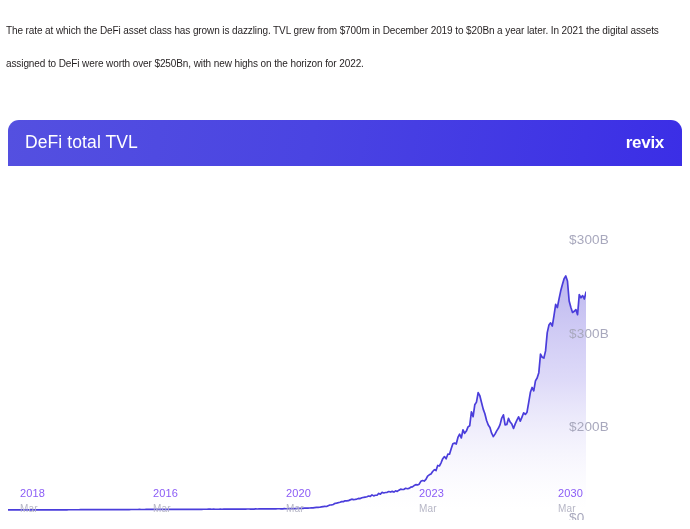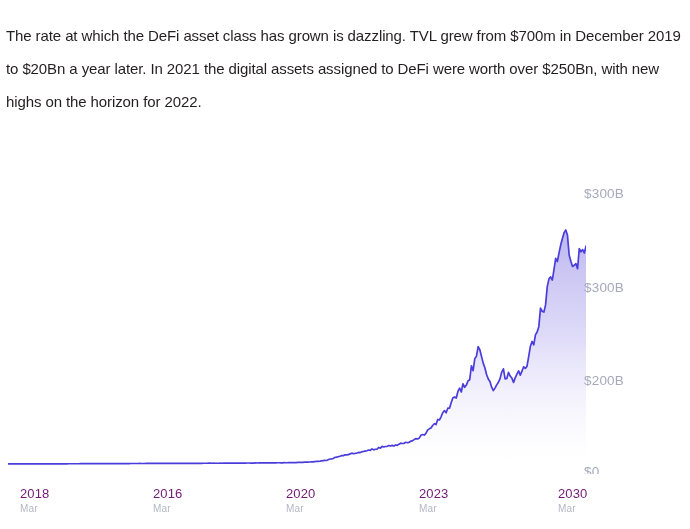--- a/index.html
+++ b/index.html
@@ -21,21 +21,21 @@
     height: 529px;
     background: #ffffff;
   }
 
   
   .intro {
     position: absolute;
     left: 6px;
     top: 4px;
     width: 678px;
-    font-size: 15px;
+    font-size: 10px;
     line-height: 33px;
     color: #231f20;
     letter-spacing: -0.1px;
     font-weight: 400;
   }
 
   
   .chart-card {
     position: absolute;
     left: 8px;
@@ -92,42 +92,42 @@
 
   .plot svg {
     display: block;
     width: 578px;
     height: 354px;
   }
 
   
   .y-axis {
     position: absolute;
-    left: 576px;
+    left: 561px;
     top: 0;
     width: 88px;
     height: 354px;
   }
   .y-tick {
     position: absolute;
     left: 0;
     font-size: 13.5px;
     color: #a8a8bd;
     letter-spacing: 0.2px;
     white-space: nowrap;
   }
   .x-tick {
     position: absolute;
     top: 0;
     text-align: left;
   }
   .x-tick .yr {
     display: block;
-    font-size: 13px;
-    color: #701a75;
+    font-size: 11px;
+    color: #8b5cf6;
     font-weight: 400;
     letter-spacing: 0.1px;
     line-height: 15px;
   }
   .x-tick .mo {
     display: block;
     font-size: 10px;
     color: #b6b6c6;
     letter-spacing: 0.2px;
     line-height: 15px;
@@ -142,20 +142,24 @@
 </style>
 </head>
 <body>
 
 <div class="page">
 
   <p class="intro">The rate at which the DeFi asset class has grown is dazzling. TVL grew from $700m in December 2019 to $20Bn a year later. In 2021 the digital assets assigned to DeFi were worth over $250Bn, with new highs on the horizon for 2022.</p>
 
   <div class="chart-card">
 
+    <div class="chart-header">
+      <div class="chart-title">DeFi total TVL</div>
+      <div class="brand-logo">revix</div>
+    </div>
 
     <div class="chart-body">
 
       <div class="plot">
         <svg id="tvl-svg" viewBox="0 0 578 354" preserveAspectRatio="none">
           <defs>
             <linearGradient id="areaGrad" x1="0" y1="0" x2="0" y2="1">
               <stop offset="0%" stop-color="#b9b3ee" stop-opacity="0.95"></stop>
               <stop offset="45%" stop-color="#d3cef6" stop-opacity="0.75"></stop>
               <stop offset="100%" stop-color="#ffffff" stop-opacity="0.25"></stop>

